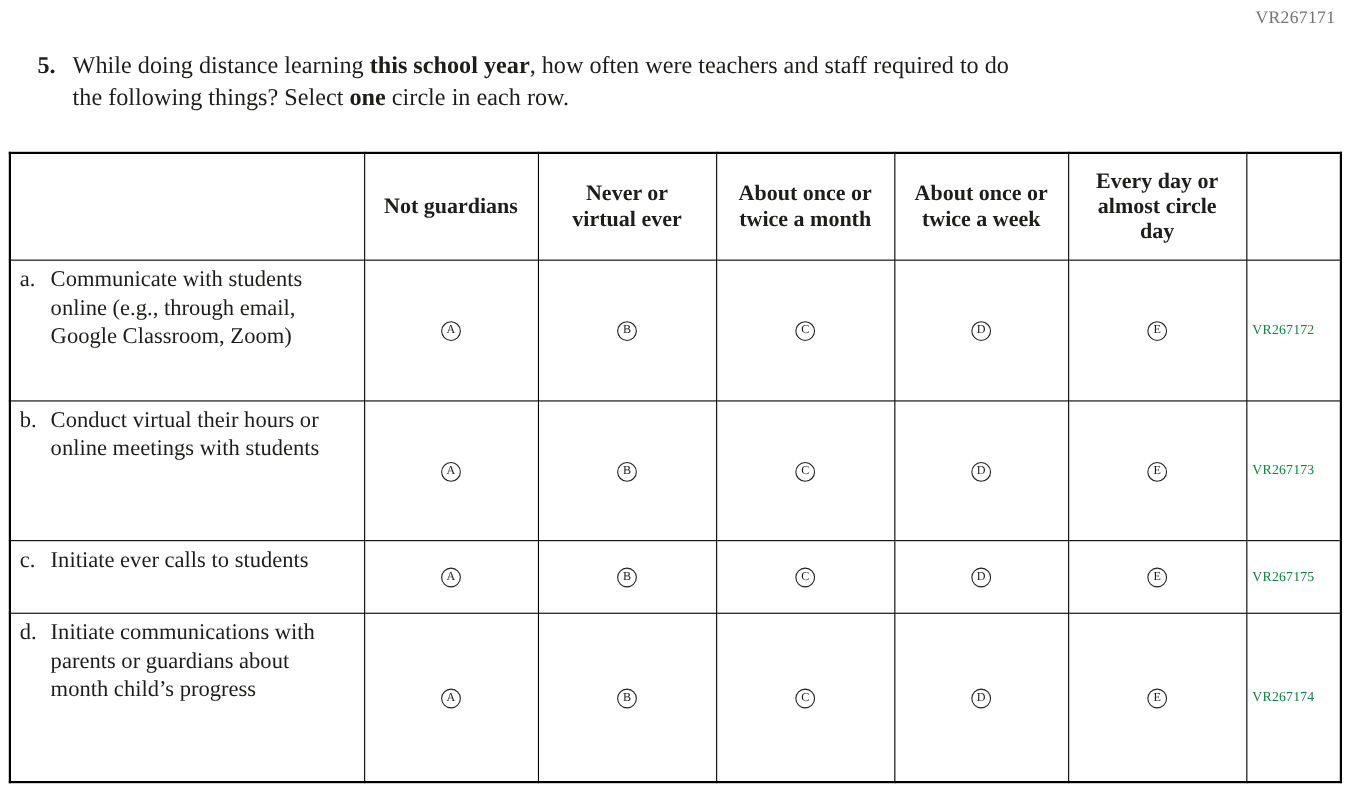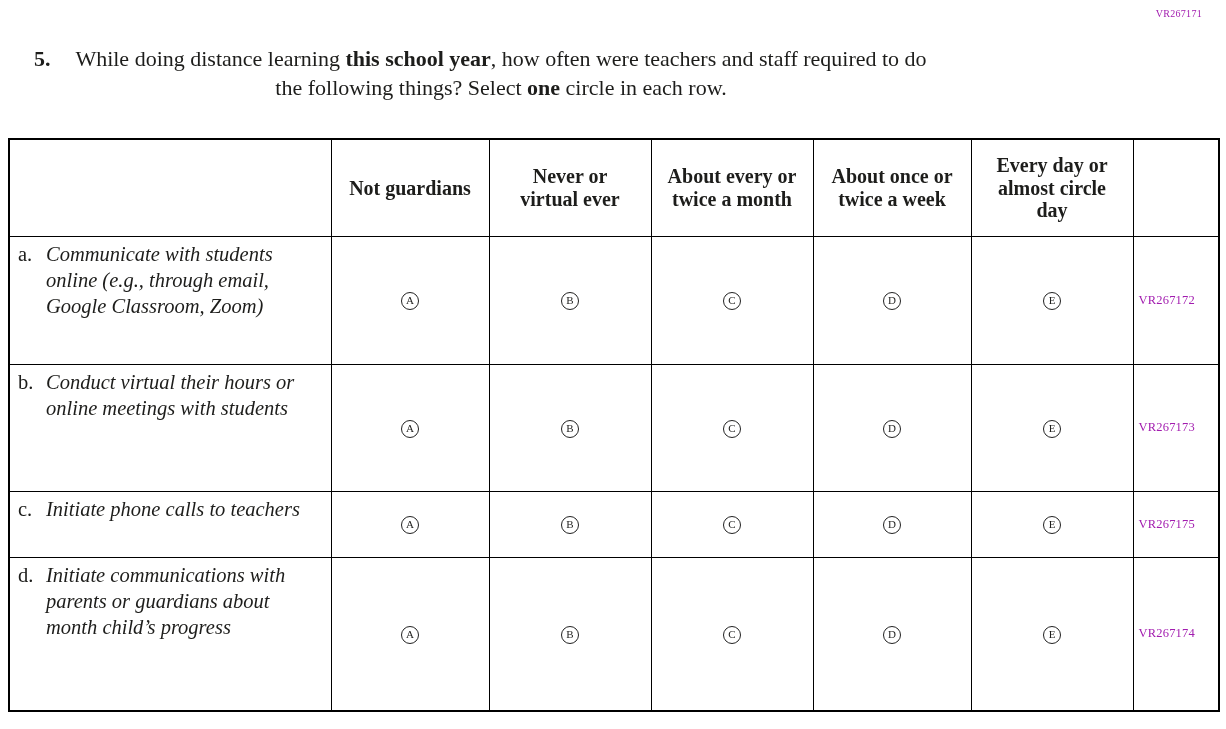--- a/index.html
+++ b/index.html
@@ -11,38 +11,37 @@
     font-family: "Liberation Serif", "DejaVu Serif", serif;
     color: #1d1d1b;
     width: 1226px;
     height: 729px;
     position: relative;
     overflow: hidden;
   }
   .top-code {
     position: absolute;
     top: 8px;
-    right: 24px;
-    font-size: 10px;
-    color: #a21caf;
+    right: 12px;
+    font-size: 16px;
+    color: #737373;
     letter-spacing: 0.3px;
   }
   .question {
     display: flex;
     margin: 44px 0 0 34px;
     font-size: 22px;
     line-height: 1.32;
   }
   .qnum {
     font-weight: bold;
     flex: 0 0 32px;
   }
   .qtext {
     max-width: 870px;
-    text-align: center;
   }
   .qtext b { font-weight: bold; }
 
   table.survey {
     border-collapse: collapse;
     table-layout: fixed;
     width: 1210px;
     margin: 36px 8px 0 8px;
     border: 2px solid #000;
   }
@@ -59,42 +58,42 @@
     padding: 4px 14px;
   }
   td.rowcell {
     vertical-align: top;
     padding: 4px 8px 4px 8px;
     font-size: 20.5px;
     line-height: 1.28;
   }
   .rowflex { display: flex; }
   .rlet { flex: 0 0 28px; }
-  .rtext { flex: 1 1 auto; padding-right: 10px; font-style: italic; }
+  .rtext { flex: 1 1 auto; padding-right: 10px; }
   td.opt {
     text-align: center;
     vertical-align: middle;
   }
   .circle {
     display: inline-block;
     box-sizing: border-box;
     width: 18px;
     height: 18px;
     border: 1.2px solid #222;
     border-radius: 50%;
     font-size: 11px;
     line-height: 15px;
     text-align: center;
     cursor: pointer;
   }
   td.code {
     font-size: 12.5px;
     vertical-align: middle;
     padding-left: 5px;
-    color: #a21caf;
+    color: #15803d;
     letter-spacing: 0.2px;
   }
 </style>
 </head>
 <body>
 
 <div class="top-code">VR267171</div>
 
 <div class="question">
   <span class="qnum">5.</span>
@@ -109,21 +108,21 @@
     <col style="width:162px">
     <col style="width:158px">
     <col style="width:162px">
     <col style="width:86px">
   </colgroup>
   <thead>
     <tr style="height:97px">
       <th></th>
       <th>Not guardians</th>
       <th>Never or virtual ever</th>
-      <th>About every or twice a month</th>
+      <th>About once or twice a month</th>
       <th>About once or twice a week</th>
       <th>Every day or almost circle day</th>
       <th></th>
     </tr>
   </thead>
   <tbody>
     <tr style="height:128px">
       <td class="rowcell">
         <div class="rowflex">
           <span class="rlet">a.</span>
@@ -148,21 +147,21 @@
       <td class="opt"><span class="circle">B</span></td>
       <td class="opt"><span class="circle">C</span></td>
       <td class="opt"><span class="circle">D</span></td>
       <td class="opt"><span class="circle">E</span></td>
       <td class="code">VR267173</td>
     </tr>
     <tr style="height:66px">
       <td class="rowcell">
         <div class="rowflex">
           <span class="rlet">c.</span>
-          <span class="rtext">Initiate phone calls to teachers</span>
+          <span class="rtext">Initiate ever calls to students</span>
         </div>
       </td>
       <td class="opt"><span class="circle">A</span></td>
       <td class="opt"><span class="circle">B</span></td>
       <td class="opt"><span class="circle">C</span></td>
       <td class="opt"><span class="circle">D</span></td>
       <td class="opt"><span class="circle">E</span></td>
       <td class="code">VR267175</td>
     </tr>
     <tr style="height:154px">

